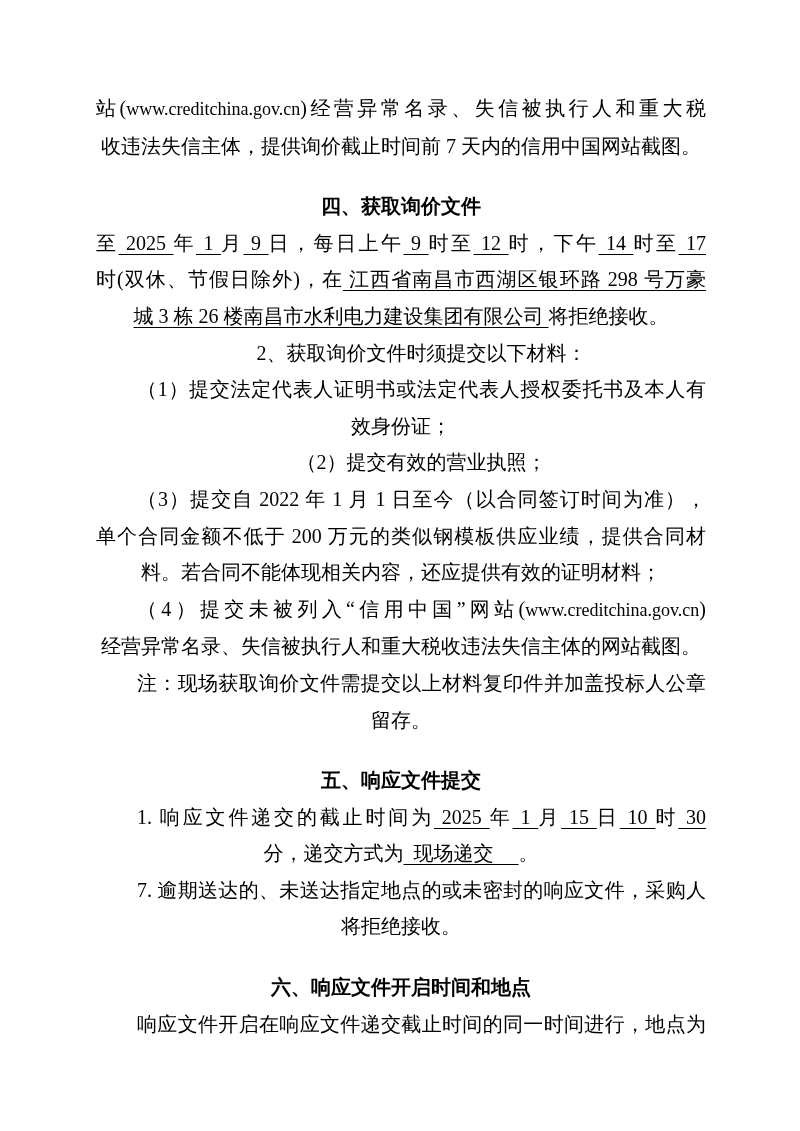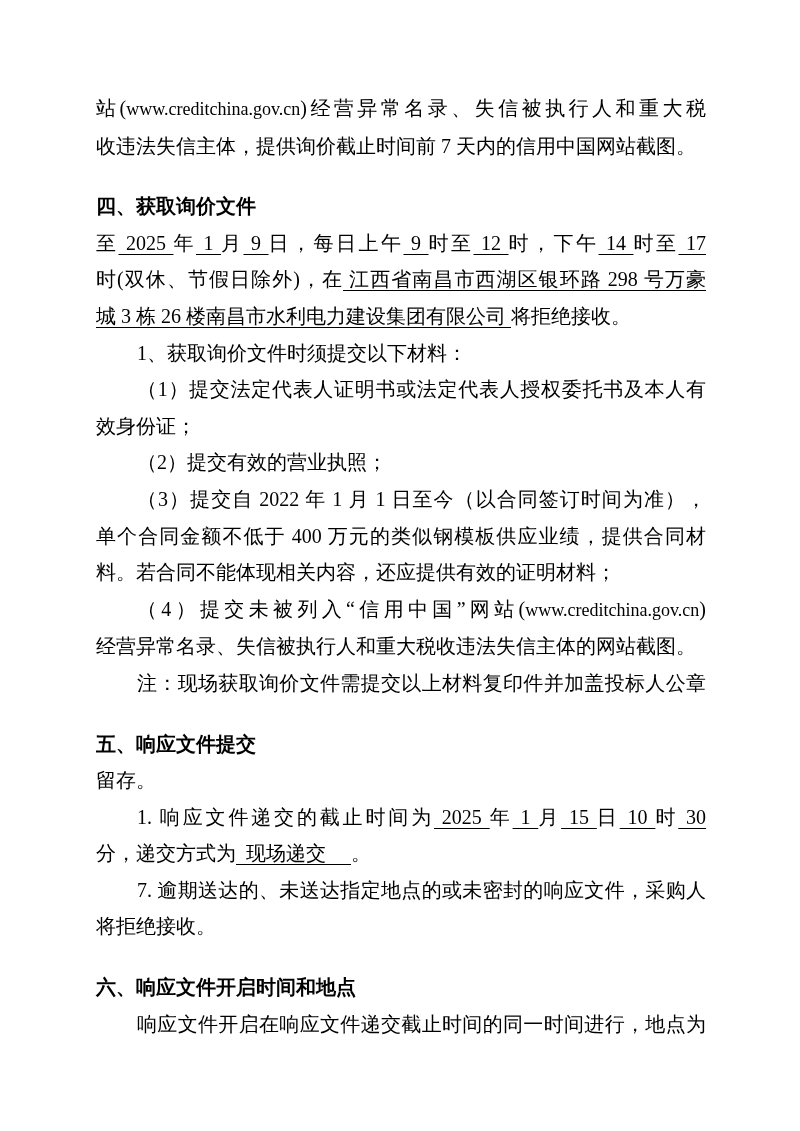--- a/index.html
+++ b/index.html
@@ -11,21 +11,21 @@
     font-family:"Liberation Serif","DejaVu Serif",serif;
     color:#000000;
   }
   .doc{
     position:absolute;
     left:96px;top:90px;width:610px;
     font-size:20px;
     line-height:36.6px;
   }
   .line{
-    text-align:left;
+    text-align:center;
     white-space:nowrap;
   }
   .line.just{
     text-align:justify;
     -moz-text-align-last:justify;
     text-align-last:justify;
   }
   .line.indent{ text-indent:41px; }
   .line.heading{ font-weight:bold;margin-top:24px; }
   .u{
@@ -39,32 +39,32 @@
 <body>
 
 <div class="page">
   <div class="doc">
       <div class="line just"><span class="">站(</span><span class=" latin">www.creditchina.gov.cn</span><span class="">)经营异常名录、失信被执行人和重大税</span></div>
       <div class="line"><span class="">收违法失信主体，提供询价截止时间前 7 天内的信用中国网站截图。</span></div>
       <div class="line heading"><span class="">四、获取询价文件</span></div>
       <div class="line just"><span class="">至</span><span class="u">&nbsp;2025&nbsp;</span><span class="">年</span><span class="u">&nbsp;1&nbsp;</span><span class="">月</span><span class="u">&nbsp;9&nbsp;</span><span class="">日，每日上午</span><span class="u">&nbsp;9&nbsp;</span><span class="">时至</span><span class="u">&nbsp;12&nbsp;</span><span class="">时，下午</span><span class="u">&nbsp;14&nbsp;</span><span class="">时至</span><span class="u">&nbsp;17</span></div>
       <div class="line just"><span class="">时(双休、节假日除外)，在</span><span class="u">&nbsp;江西省南昌市西湖区银环路&nbsp;298&nbsp;号万豪</span></div>
       <div class="line"><span class="u">城&nbsp;3&nbsp;栋&nbsp;26&nbsp;楼南昌市水利电力建设集团有限公司&nbsp;</span><span class="">将拒绝接收。</span></div>
-      <div class="line indent"><span class="">1、获取询价文件时须提交以下材料：</span></div>
+      <div class="line indent"><span class="">2、获取询价文件时须提交以下材料：</span></div>
       <div class="line indent just"><span class="">（1）提交法定代表人证明书或法定代表人授权委托书及本人有</span></div>
       <div class="line"><span class="">效身份证；</span></div>
       <div class="line indent"><span class="">（2）提交有效的营业执照；</span></div>
       <div class="line indent just"><span class="">（3）提交自 2022 年 1 月 1 日至今（以合同签订时间为准），</span></div>
-      <div class="line just"><span class="">单个合同金额不低于 400 万元的类似钢模板供应业绩，提供合同材</span></div>
+      <div class="line just"><span class="">单个合同金额不低于 200 万元的类似钢模板供应业绩，提供合同材</span></div>
       <div class="line"><span class="">料。若合同不能体现相关内容，还应提供有效的证明材料；</span></div>
       <div class="line indent just"><span class="">（4）提交未被列入“信用中国”网站(</span><span class=" latin">www.creditchina.gov.cn</span><span class="">)</span></div>
       <div class="line"><span class="">经营异常名录、失信被执行人和重大税收违法失信主体的网站截图。</span></div>
       <div class="line indent just"><span class="">注：现场获取询价文件需提交以上材料复印件并加盖投标人公章</span></div>
+      <div class="line"><span class="">留存。</span></div>
       <div class="line heading"><span class="">五、响应文件提交</span></div>
-      <div class="line"><span class="">留存。</span></div>
       <div class="line indent just"><span class="">1. 响应文件递交的截止时间为</span><span class="u">&nbsp;2025&nbsp;</span><span class="">年</span><span class="u">&nbsp;1&nbsp;</span><span class="">月</span><span class="u">&nbsp;15&nbsp;</span><span class="">日</span><span class="u">&nbsp;10&nbsp;</span><span class="">时</span><span class="u">&nbsp;30</span></div>
       <div class="line"><span class="">分，递交方式为</span><span class="u">&nbsp;&nbsp;现场递交&nbsp;&nbsp;&nbsp;&nbsp;&nbsp;</span><span class="">。</span></div>
       <div class="line indent just"><span class="">7. 逾期送达的、未送达指定地点的或未密封的响应文件，采购人</span></div>
       <div class="line"><span class="">将拒绝接收。</span></div>
       <div class="line heading"><span class="">六、响应文件开启时间和地点</span></div>
       <div class="line indent just"><span class="">响应文件开启在响应文件递交截止时间的同一时间进行，地点为</span></div>
     </div>
 </div>
 
 </body></html>

